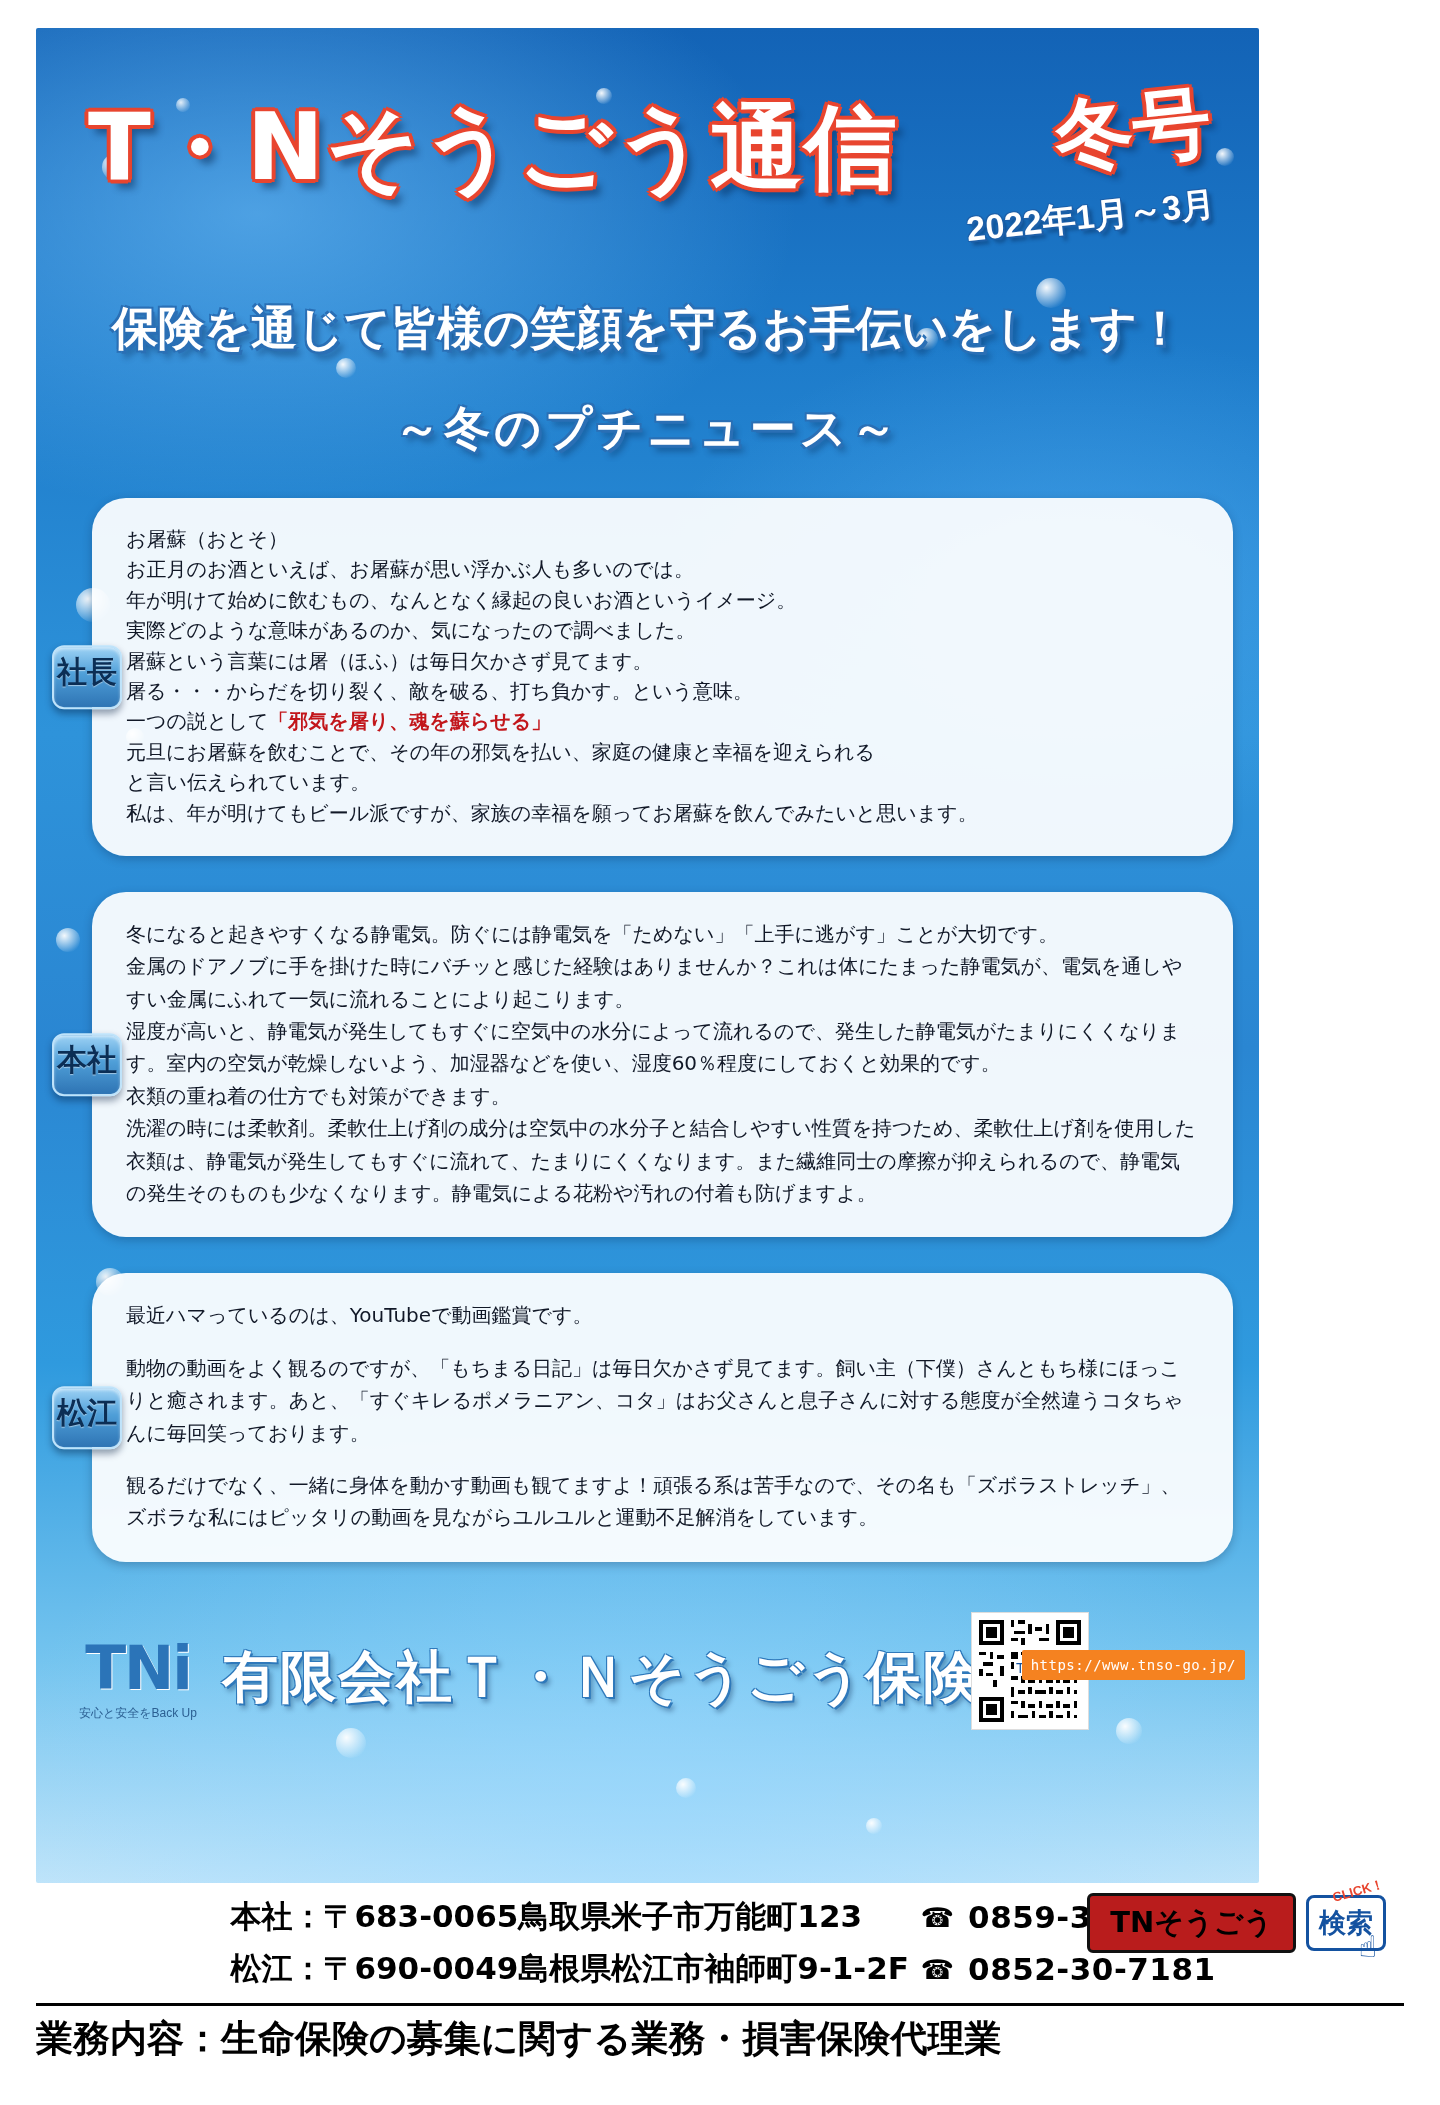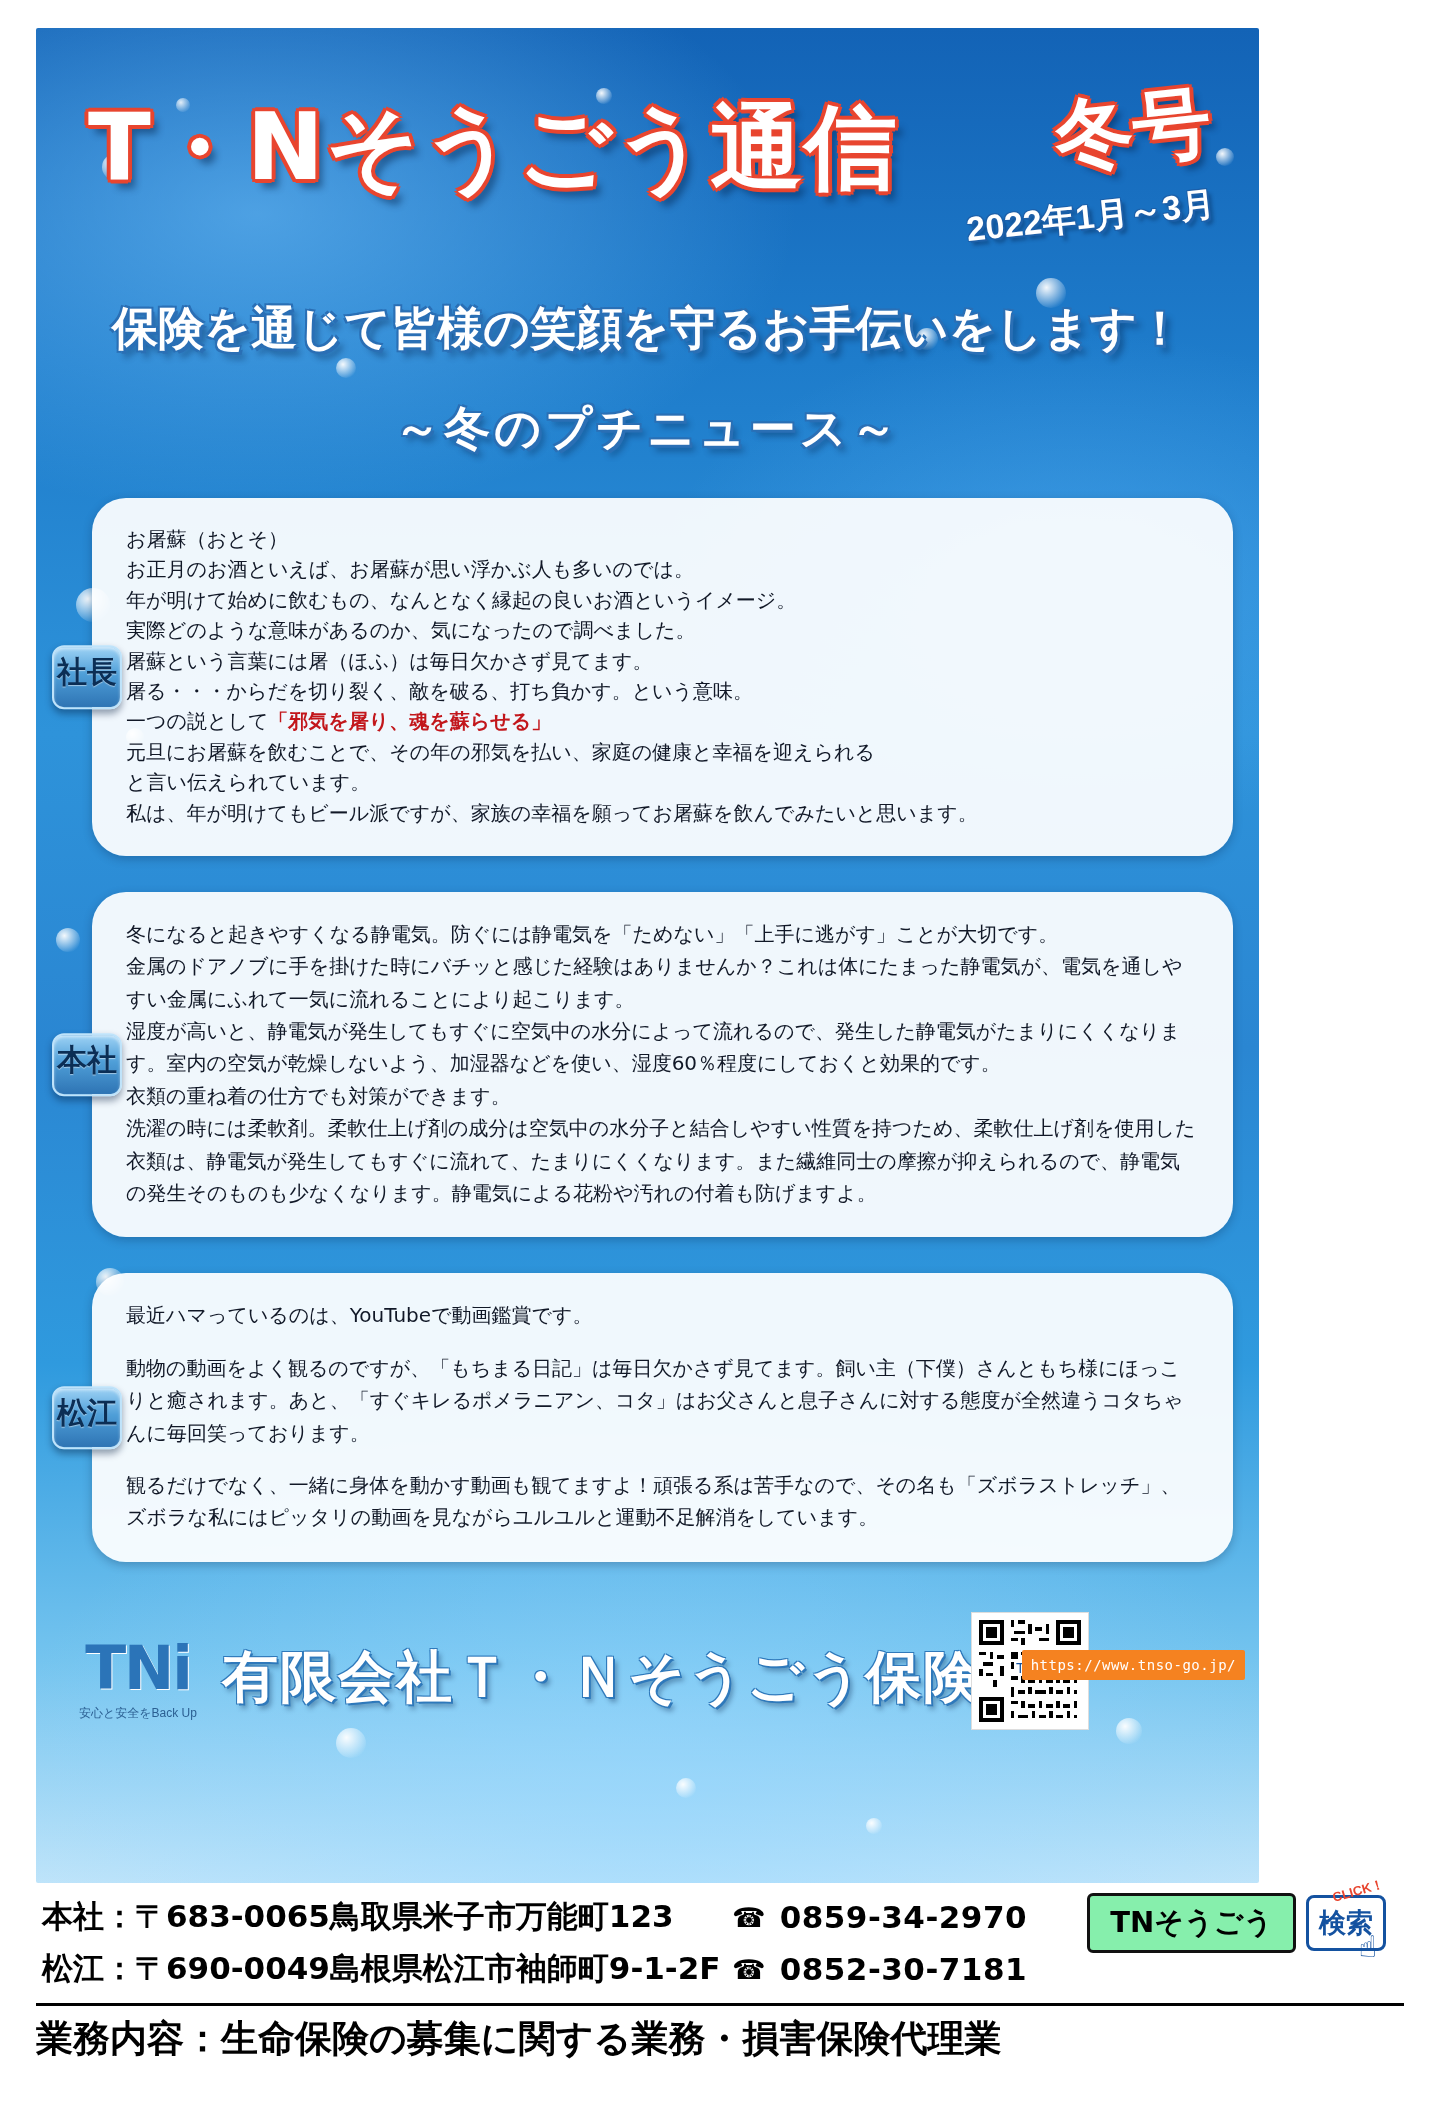--- a/index.html
+++ b/index.html
@@ -164,34 +164,35 @@
     width: 1368px;
     margin-top: 4px;
     padding: 4px 0 0 0;
   }
   .contact-row {
     display:flex; align-items:center;
     font-family: "DejaVu Sans", "Liberation Sans", sans-serif;
     font-size: 31px; font-weight:bold; color:#000;
     padding: 5px 0 5px 6px;
     white-space:nowrap;
+    justify-content:center;
   }
   .contact-row .addr { width: 690px; }
   .contact-row .phone-ico { font-size: 27px; margin-right: 14px; }
   .contact-row .phone { letter-spacing: 0.5px; }
   .search-box {
     position:absolute; right: 18px; top: 6px;
     display:flex; align-items:center;
   }
   .search-field {
     border: 3px solid #111; border-radius: 6px;
     padding: 7px 20px;
     font-size: 29px; font-weight:bold;
     font-family:"DejaVu Sans","Liberation Sans",sans-serif;
-    background:#86efac; color:#000;
+    background:#b91c1c; color:#000;
   }
   .search-btn {
     margin-left: 10px;
     border: 3px solid #1452a0; border-radius: 8px;
     padding: 7px 10px;
     font-size: 27px; font-weight:bold; color:#1452a0;
     background:#fff;
     font-family:"DejaVu Sans","Liberation Sans",sans-serif;
     position:relative;
   }

